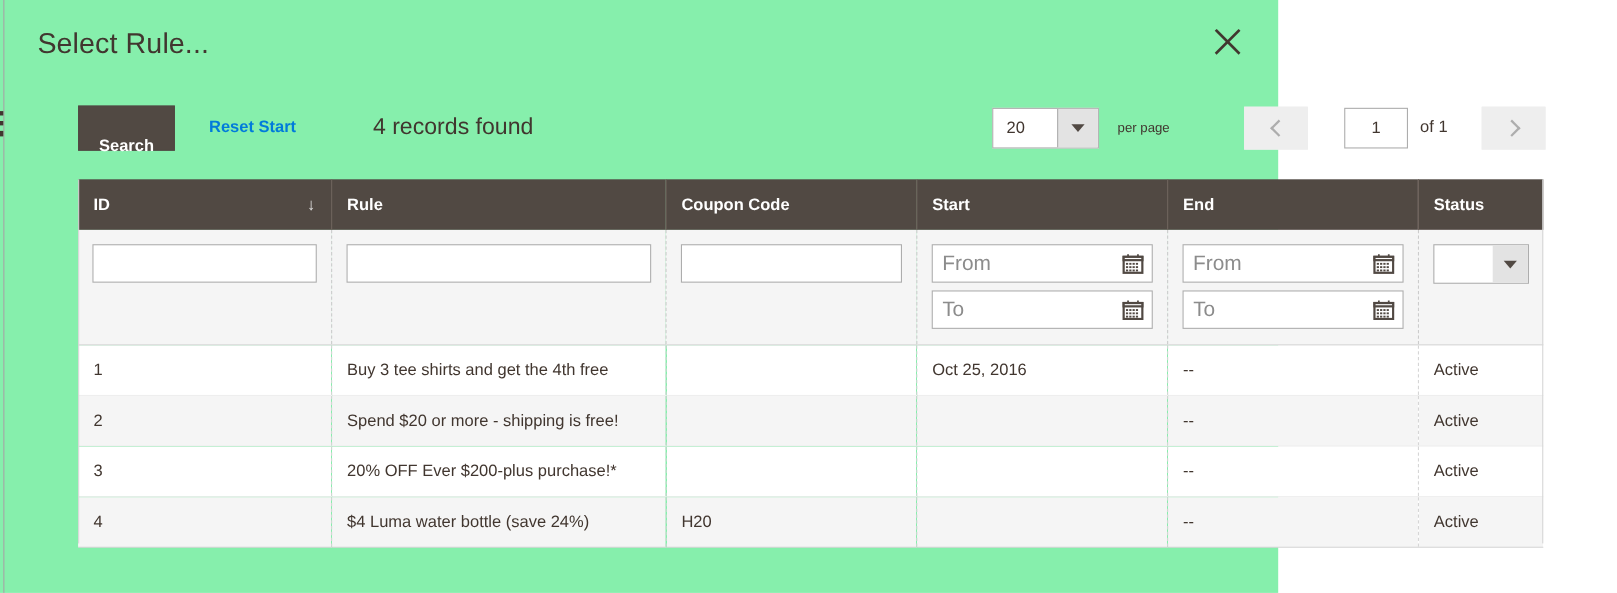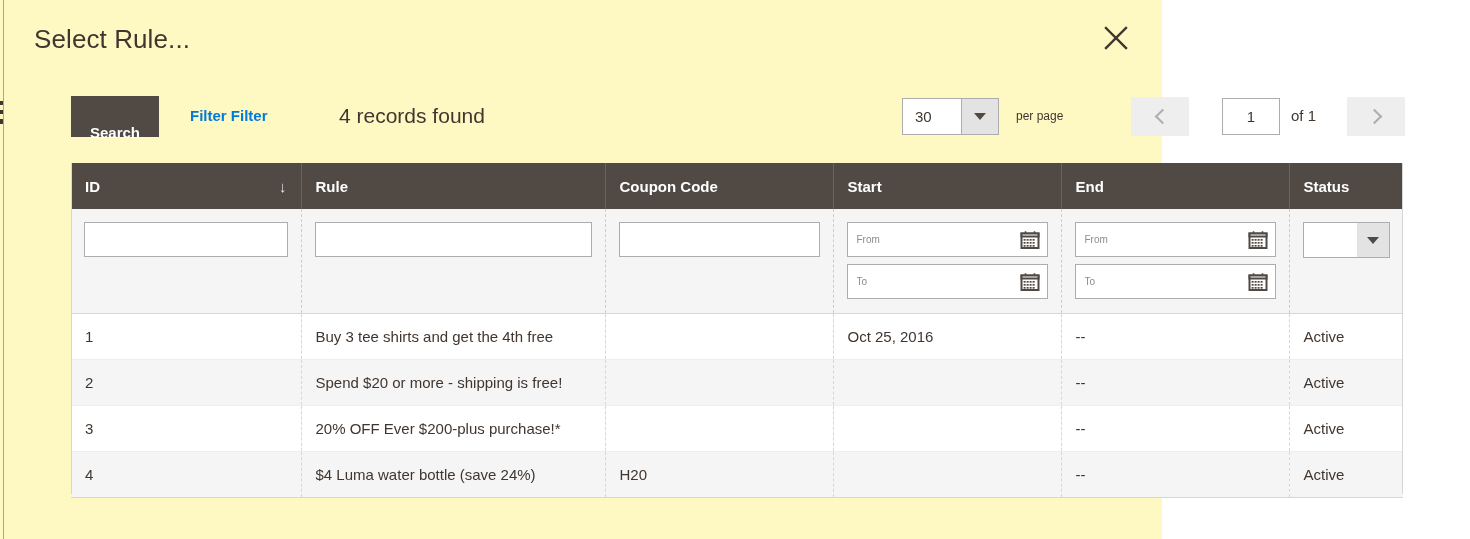--- a/index.html
+++ b/index.html
@@ -11,21 +11,21 @@
     overflow: hidden;
     background: #ffffff;
     font-family: "Liberation Sans", sans-serif;
     color: #333333;
   }
 
   .page {
     position: relative;
     width: 1162px;
     height: 539px;
-    background: #fef9c3;
+    background: #86efac;
   }
 
   
   .left-edge-rule {
     position: absolute;
     left: 3px;
     top: 0;
     width: 1px;
     height: 539px;
     background: #a6a6a6;
@@ -244,21 +244,21 @@
     height: 93px;
   }
   .filter-row td:last-child { border-right: 0; }
 
   .filter-input {
     width: 100%;
     height: 35px;
     border: 1px solid #adadad;
     background: #ffffff;
     font-family: "Liberation Sans", sans-serif;
-    font-size: 10px;
+    font-size: 19px;
     color: #41362f;
     padding: 0 9px;
   }
   .filter-input::placeholder { color: #8c8c8c; }
 
   .date-wrap { position: relative; margin-bottom: 7px; }
   .date-wrap:last-child { margin-bottom: 0; }
   .date-wrap .filter-input { padding-right: 34px; }
   .cal-icon {
     position: absolute;
@@ -339,26 +339,26 @@
     <svg width="36" height="36" viewBox="0 0 36 36" aria-hidden="true">
       <line x1="8" y1="8" x2="28" y2="28" stroke="#41362f" stroke-width="2.4" stroke-linecap="square"></line>
       <line x1="28" y1="8" x2="8" y2="28" stroke="#41362f" stroke-width="2.4" stroke-linecap="square"></line>
     </svg>
   </button>
 
   <div class="toolbar">
 
     <button class="search-button">Search</button>
 
-    <a class="reset-filter" href="#">Filter Filter</a>
+    <a class="reset-filter" href="#">Reset Start</a>
 
     <div class="records-found">4 records found</div>
 
     <div class="pager-limit">
-      <div class="val">30</div>
+      <div class="val">20</div>
       <div class="arrowbox">
         <span class="caret-down"></span>
       </div>
     </div>
 
     <div class="per-page-label">per page</div>
 
     <div class="pager-nav prev">
       <span class="chev left"></span>
     </div>

